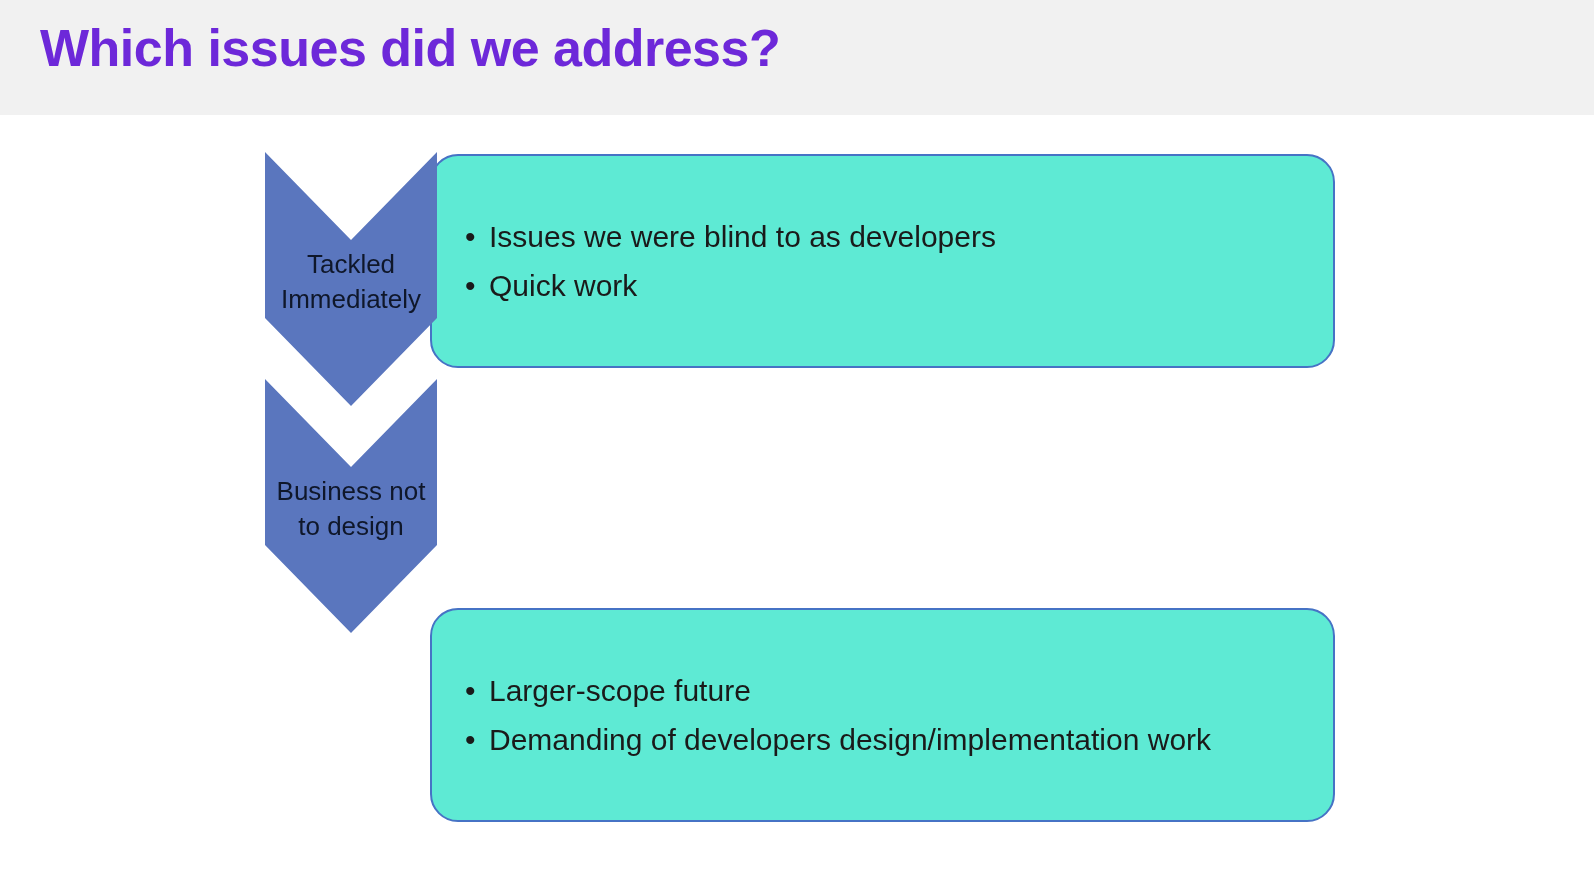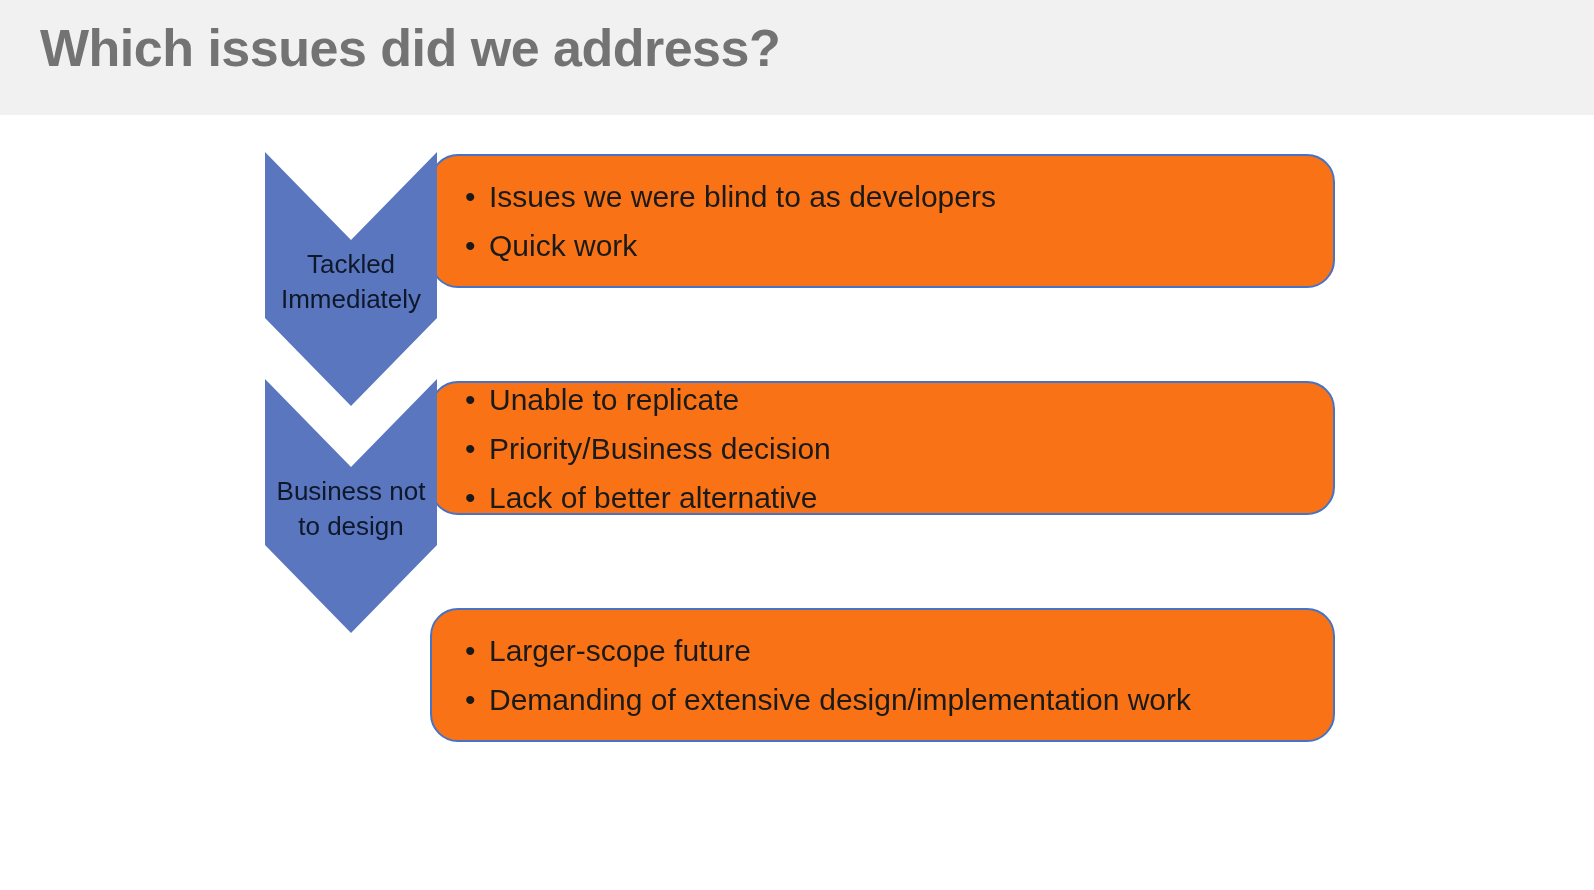--- a/index.html
+++ b/index.html
@@ -13,37 +13,37 @@
   .title-bar {
     position: absolute; top: 0; left: 0;
     width: 1594px; height: 115px;
     background: #f1f1f1;
   }
   .slide-title {
     margin: 0;
     position: absolute; left: 40px; top: 18px;
     font-size: 52px; font-weight: 700;
     letter-spacing: -0.5px;
-    color: #737373;
+    color: #6d28d9;
     white-space: nowrap;
   }
   .process-row {
     position: absolute; left: 0;
     width: 1594px; height: 254px;
   }
   .row-0 { top: 152px; }
   .row-1 { top: 379px; }
   .row-2 { top: 606px; }
   .content-box {
     position: absolute; left: 430px; top: 2px;
-    width: 905px; height: 134px;
+    width: 905px; height: 214px;
     box-sizing: border-box;
     border: 2px solid #4673c5;
     border-radius: 28px;
-    background: #f97316;
+    background: #5eead4;
     display: flex; flex-direction: column; justify-content: center;
     padding: 0 120px 0 33px;
   }
   .bullet-list { list-style: none; margin: 0; padding: 0; }
   .bullet-item {
     position: relative;
     padding-left: 24px;
     font-size: 30px; line-height: 49px;
     color: #1a1a1a;
   }
@@ -86,37 +86,30 @@
     </div>
     <div class="chevron">
       <div class="chevron-label">
         <span>Tackled</span>
         <span>Immediately</span>
       </div>
     </div>
   </section>
 
   <section class="process-row row-1">
-    <div class="content-box">
-      <ul class="bullet-list">
-        <li class="bullet-item">Unable to replicate</li>
-        <li class="bullet-item">Priority/Business decision</li>
-        <li class="bullet-item">Lack of better alternative</li>
-      </ul>
-    </div>
     <div class="chevron">
       <div class="chevron-label">
         <span>Business not</span>
         <span>to design</span>
       </div>
     </div>
   </section>
 
   <section class="process-row row-2">
     <div class="content-box">
       <ul class="bullet-list">
         <li class="bullet-item">Larger-scope future</li>
-        <li class="bullet-item">Demanding of extensive design/implementation work</li>
+        <li class="bullet-item">Demanding of developers design/implementation work</li>
       </ul>
     </div>
   </section>
 
 </main>
 
 </body></html>

